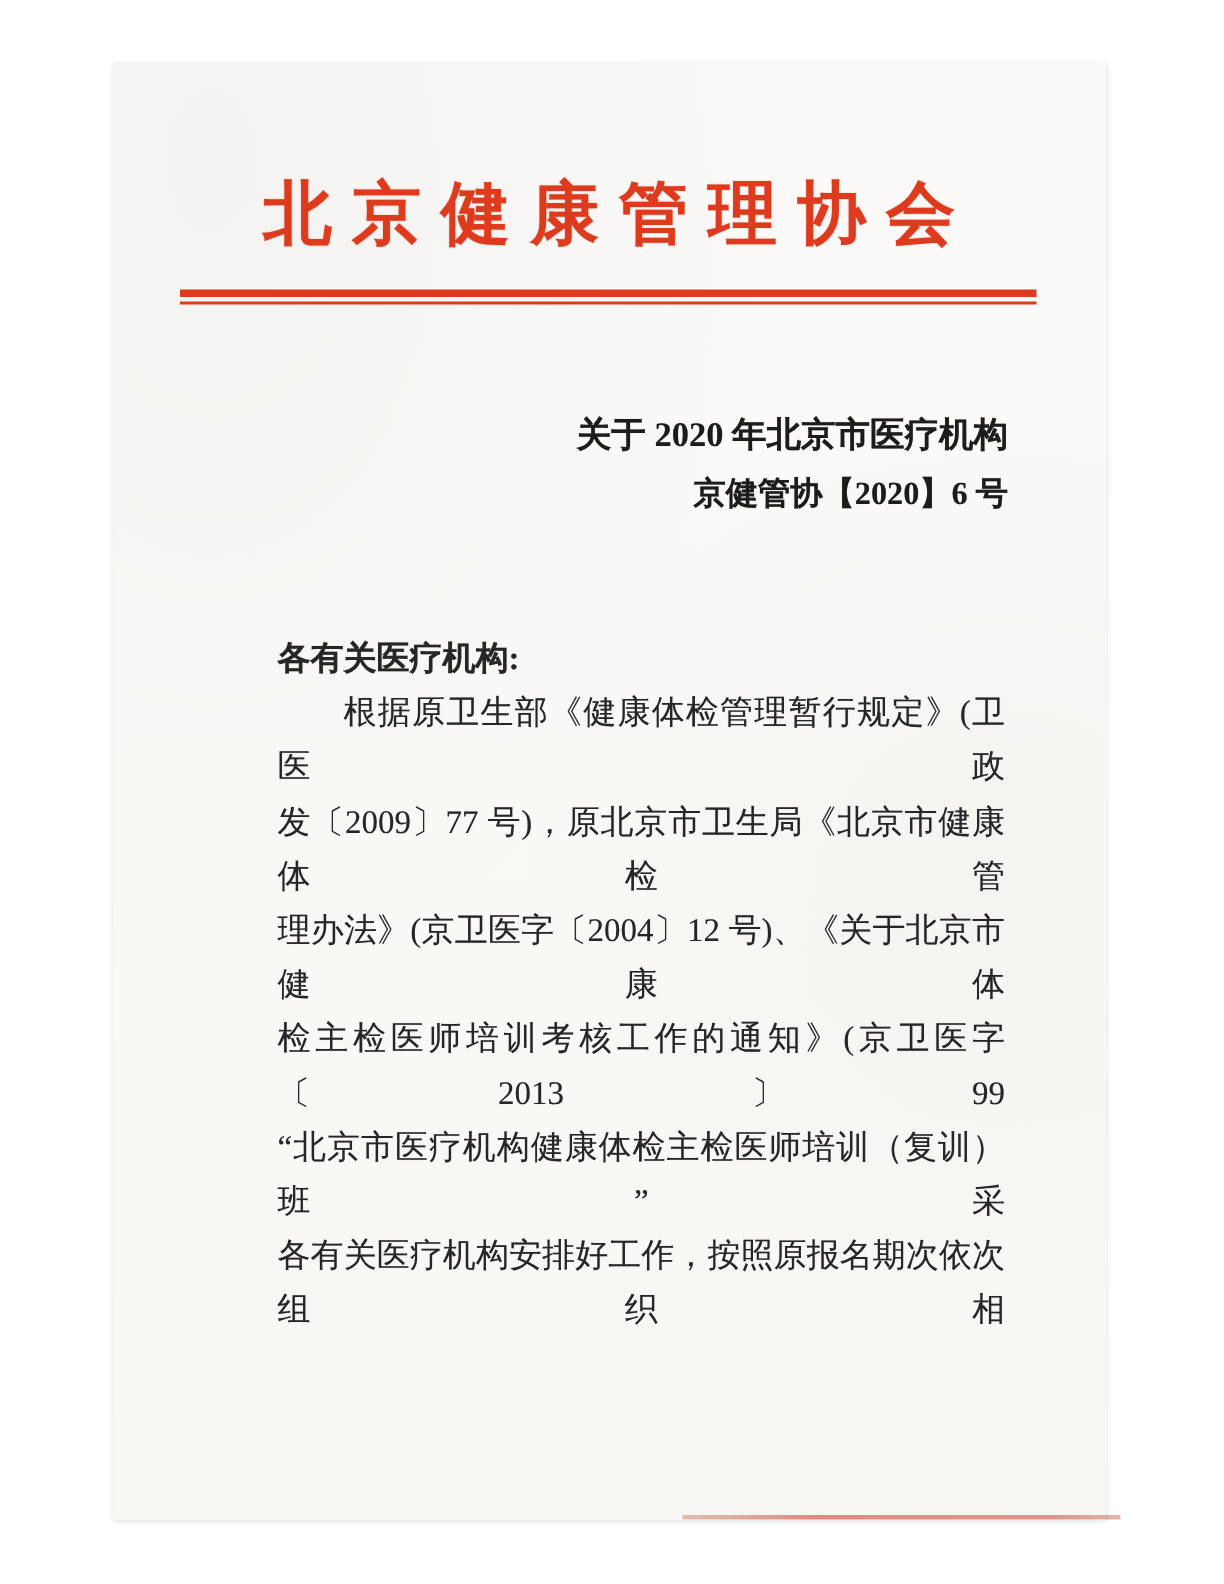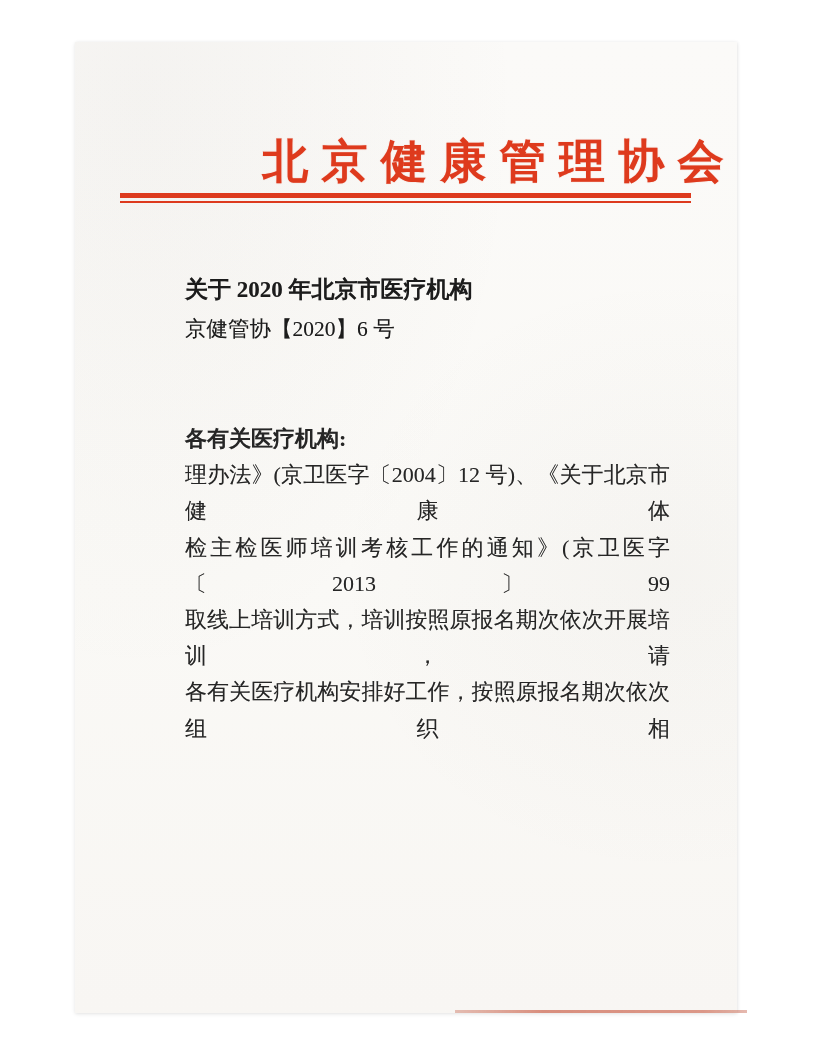--- a/index.html
+++ b/index.html
@@ -26,22 +26,22 @@
       radial-gradient(ellipse at 10% 6%, rgba(120,110,100,0.05), transparent 45%),
       radial-gradient(ellipse at 90% 55%, rgba(120,110,100,0.04), transparent 40%),
       linear-gradient(180deg, #fbfaf8 0%, #faf9f6 55%, #f8f6f3 100%);
     box-shadow: 0 1px 4px rgba(0,0,0,0.10), 1px 0 3px rgba(0,0,0,0.04);
   }
   
   .org-name {
     position: absolute;
     left: 0;
     right: 0;
-    top: 89px;
-    text-align: right;
+    top: 70px;
+    text-align: center;
     font-size: 46px;
     font-weight: 700;
     color: #de3a1d;
     letter-spacing: 0.29em;
     text-indent: 0.29em;
     white-space: nowrap;
     text-shadow: 0 0 1px rgba(222,58,29,0.45);
   }
   .letterhead-rule {
     position: absolute;
@@ -51,33 +51,33 @@
     height: 3px;
     border-top: 5px solid #dd3a1e;
     border-bottom: 2px solid #dd3a1e;
   }
   
   .title-block {
     position: absolute;
     left: 110px;
     top: 228px;
     width: 487px;
-    text-align: left;
+    text-align: right;
     color: #1c1c1c;
   }
   .title-line {
     font-size: 23px;
     font-weight: 700;
     line-height: 39px;
     text-shadow: 0 0 0.5px rgba(0,0,0,0.4);
     white-space: nowrap;
   }
   .doc-number {
     font-size: 21.5px;
-    font-weight: 400;
+    font-weight: 700;
     line-height: 40px;
     text-shadow: 0 0 0.5px rgba(0,0,0,0.4);
     white-space: nowrap;
   }
   
   .body-block {
     position: absolute;
     left: 110px;
     top: 379px;
     width: 485px;
@@ -119,22 +119,24 @@
     <div class="letterhead-rule"></div>
 
     <div class="title-block">
       <div class="title-line">关于 2020 年北京市医疗机构</div>
       <div class="doc-number">京健管协【2020】6 号</div>
     </div>
 
     <div class="body-block">
       <div class="bline salutation">各有关医疗机构:</div>
 
+      <div class="bline first-indent">根据原卫生部《健康体检管理暂行规定》(卫医政</div>
+      <div class="bline">发〔2009〕77 号)，原北京市卫生局《北京市健康体检管</div>
       <div class="bline">理办法》(京卫医字〔2004〕12 号)、《关于北京市健康体</div>
       <div class="bline">检主检医师培训考核工作的通知》(京卫医字〔2013〕99</div>
-      <div class="bline">取线上培训方式，培训按照原报名期次依次开展培训，请</div>
+      <div class="bline">“北京市医疗机构健康体检主检医师培训（复训）班”采</div>
       <div class="bline">各有关医疗机构安排好工作，按照原报名期次依次组织相</div>
 
     </div>
   </div>
 
   <div class="bottom-bleed"></div>
 </div>
 
 </body></html>

